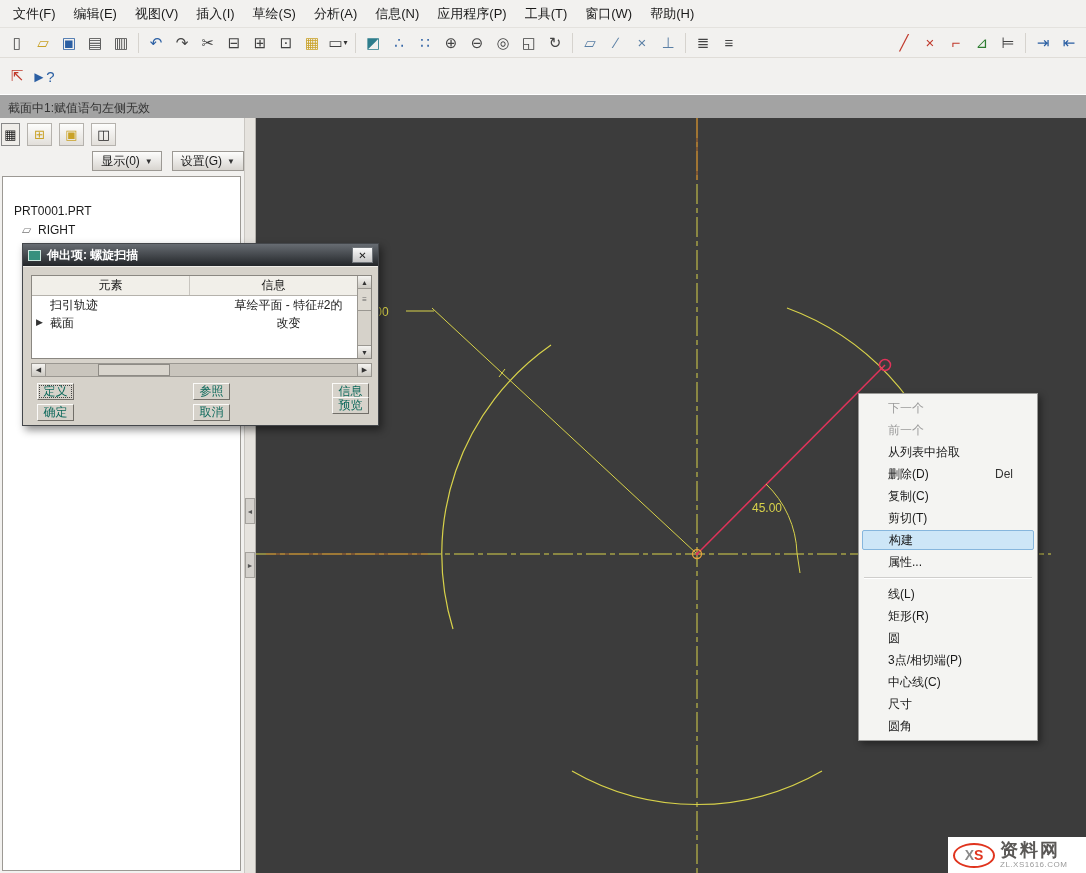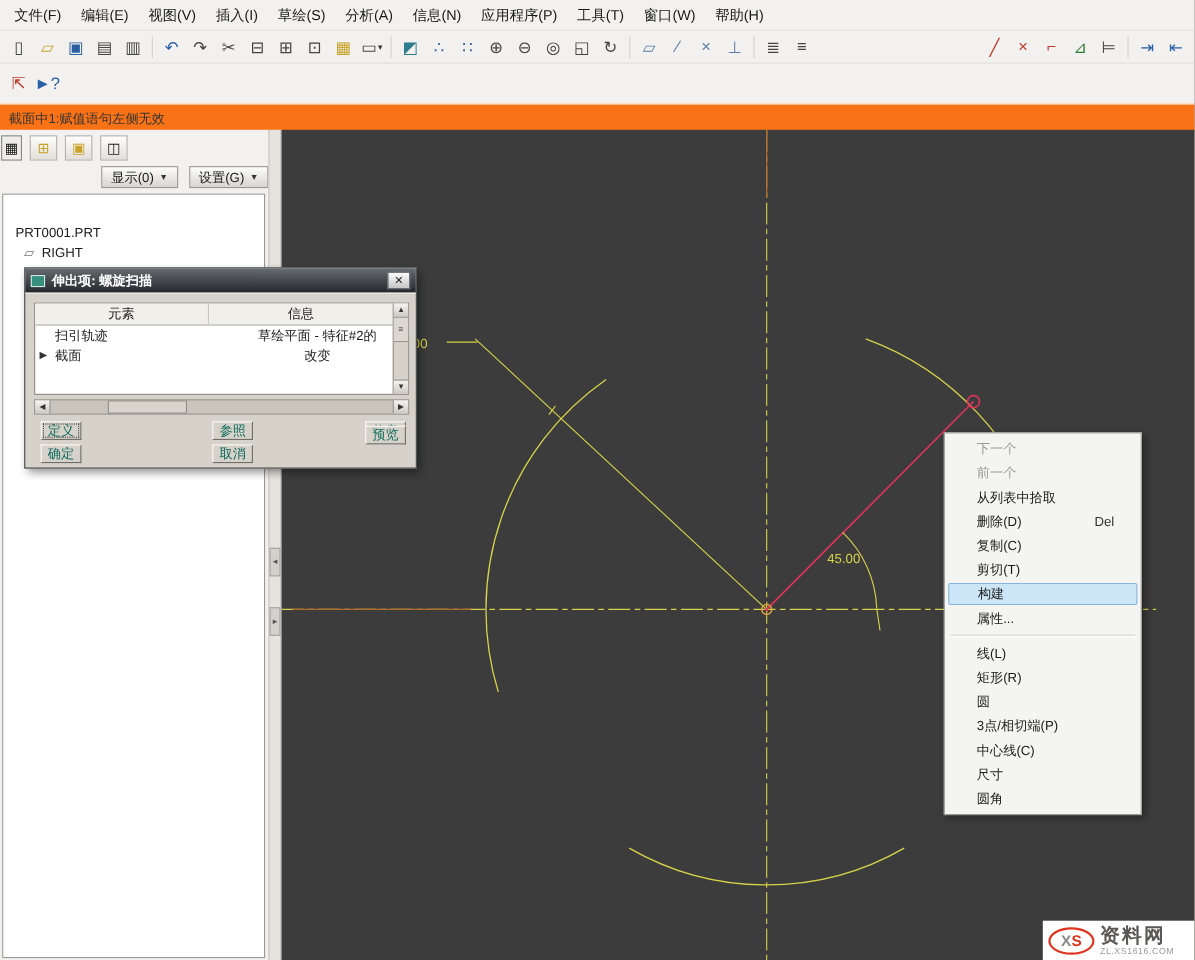--- a/index.html
+++ b/index.html
@@ -33,21 +33,21 @@
     font-size: 15px; border: 1px solid transparent; border-radius: 2px; cursor: default;
     flex: 0 0 auto;
   }
   .tb .dd { font-size: 8px; margin-left: 1px; color:#333; }
   .tbsep { width: 1px; height: 20px; background: #d6d3ce; margin: 0 4px; flex:0 0 auto; }
   .spacer { flex: 1; }
   .c-gray{color:#444} .c-blue{color:#2b5fa3} .c-red{color:#c0392b}
   .c-gold{color:#c9a227} .c-teal{color:#2e7d8c} .c-steel{color:#5a7fa5} .c-green{color:#2e7d32}
 
   .statusbar {
-    height: 28px; background: #f97316;
+    height: 28px; background: #a3a3a3;
     border-top: 1px solid #ffffff; border-bottom: 1px solid #d8d5d0;
     display: flex; align-items: center; padding: 0 8px; color: #333;
   }
 
   
   .leftpanel {
     position: absolute; left: 0; top: 118px; width: 244px; bottom: 0;
     background: #f2f1ef;
   }
   .paneltabs { display: flex; gap: 7px; padding: 5px 4px 4px 1px; }
@@ -359,21 +359,21 @@
     <div class="hscroll">
       <span class="hbtn left">◀</span>
       <span class="hthumb"></span>
       <span class="hbtn right">▶</span>
     </div>
     <span class="dbtn focus" style="left:14px;  top:116px;">定义</span>
     <span class="dbtn" style="left:170px; top:116px;">参照</span>
     <span class="dbtn" style="right:9px;  top:116px;">信息</span>
     <span class="dbtn" style="left:14px;  top:137px;">确定</span>
     <span class="dbtn" style="left:170px; top:137px;">取消</span>
-    <span class="dbtn" style="right:9px;  top:120px;">预览</span>
+    <span class="dbtn" style="right:9px;  top:130px;">预览</span>
   </div>
 </div>
 
 <div class="ctxmenu">
   <div class="cmi disabled">下一个</div>
   <div class="cmi disabled">前一个</div>
   <div class="cmi">从列表中拾取</div>
   <div class="cmi">
     <span>删除(D)</span>
     <span class="sc">Del</span>

